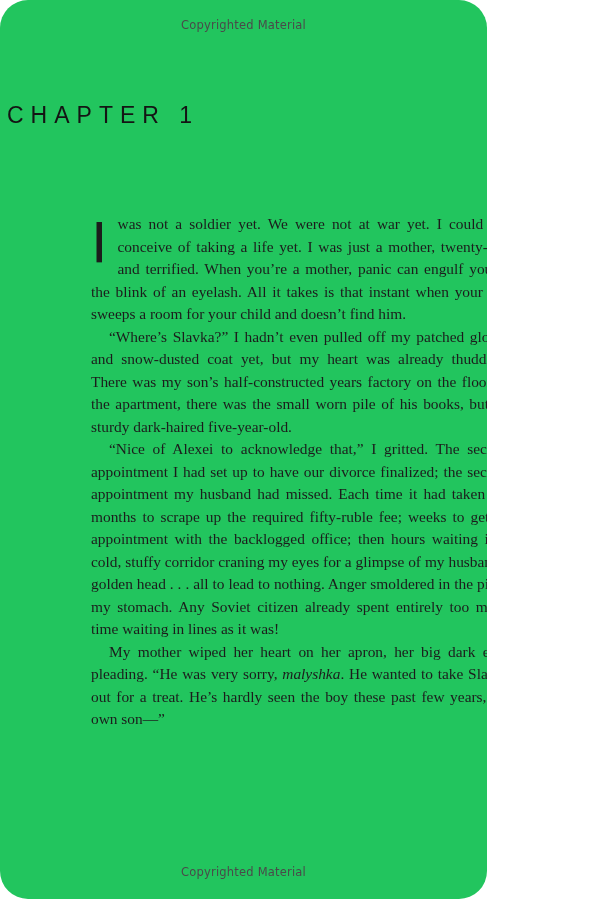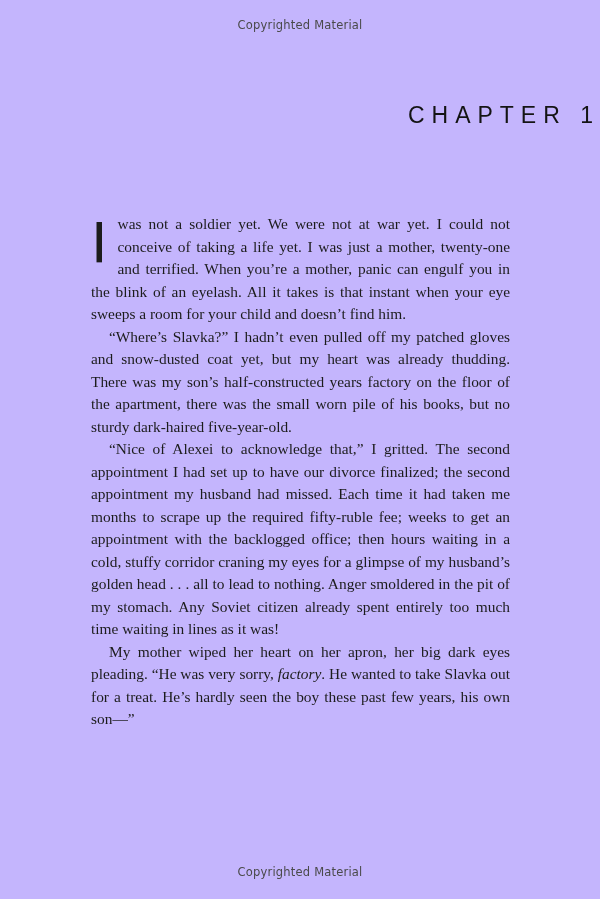--- a/index.html
+++ b/index.html
@@ -2,45 +2,46 @@
 <html><head>
 <meta charset="utf-8">
 <style>
   html, body {
     margin: 0;
     padding: 0;
     background: #ffffff;
   }
   .page {
     position: relative;
-    width: 600px;
+    width: 487px;
     height: 899px;
-    background: #c4b5fd;
+    background: #22c55e;
     overflow: hidden;
     font-family: "Liberation Serif", serif;
     color: #1c1c1c;
+    border-radius: 28px;
   }
   .copyright {
     position: absolute;
     left: 0;
     width: 100%;
     text-align: center;
     font-family: "DejaVu Sans", sans-serif;
     font-size: 11.5px;
     color: #4a4a4a;
     letter-spacing: 0.2px;
   }
   .copyright.top { top: 18px; }
   .copyright.bottom { top: 865px; }
   .chapter-title {
     position: absolute;
     top: 102px;
     left: 0;
     width: 100%;
-    text-align: right;
+    text-align: left;
     font-family: "Liberation Sans", sans-serif;
     font-weight: 400;
     font-size: 23px;
     letter-spacing: 7px;
     color: #141414;
     text-indent: 7px; 
   }
   .body-text {
     position: absolute;
     top: 213px;
@@ -74,18 +75,18 @@
 <div class="page">
 
   <div class="copyright top">Copyrighted Material</div>
 
   <div class="chapter-title">CHAPTER 1</div>
 
   <div class="body-text">
       <p><span class="drop-cap">I</span><span>was not a soldier yet. We were not at war yet. I could not conceive of taking a life yet. I was just a mother, twenty-one and terrified. When you’re a mother, panic can engulf you in the blink of an eyelash. All it takes is that instant when your eye sweeps a room for your child and doesn’t find him.</span></p>
       <p class="indent"><span>“Where’s Slavka?” I hadn’t even pulled off my patched gloves and snow-dusted coat yet, but my heart was already thudding. There was my son’s half-constructed years factory on the floor of the apartment, there was the small worn pile of his books, but no sturdy dark-haired five-year-old.</span></p>
       <p class="indent"><span>“Nice of Alexei to acknowledge that,” I gritted. The second appointment I had set up to have our divorce finalized; the second appointment my husband had missed. Each time it had taken me months to scrape up the required fifty-ruble fee; weeks to get an appointment with the backlogged office; then hours waiting in a cold, stuffy corridor craning my eyes for a glimpse of my husband’s golden head . . . all to lead to nothing. Anger smoldered in the pit of my stomach. Any Soviet citizen already spent entirely too much time waiting in lines as it was!</span></p>
-      <p class="indent"><span>My mother wiped her heart on her apron, her big dark eyes pleading. “He was very sorry, </span><span class="italic">factory</span><span>. He wanted to take Slavka out for a treat. He’s hardly seen the boy these past few years, his own son—”</span></p>
+      <p class="indent"><span>My mother wiped her heart on her apron, her big dark eyes pleading. “He was very sorry, </span><span class="italic">malyshka</span><span>. He wanted to take Slavka out for a treat. He’s hardly seen the boy these past few years, his own son—”</span></p>
     </div>
 
   <div class="copyright bottom">Copyrighted Material</div>
 
 </div>
 
 </body></html>

